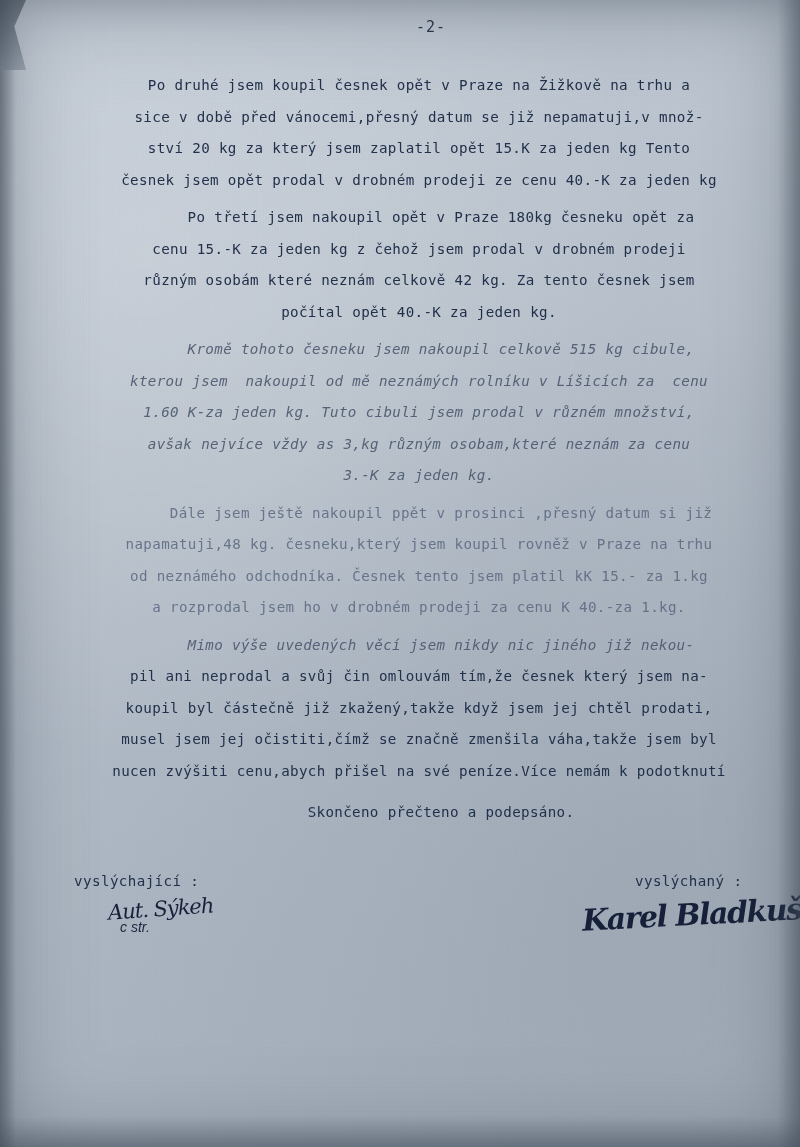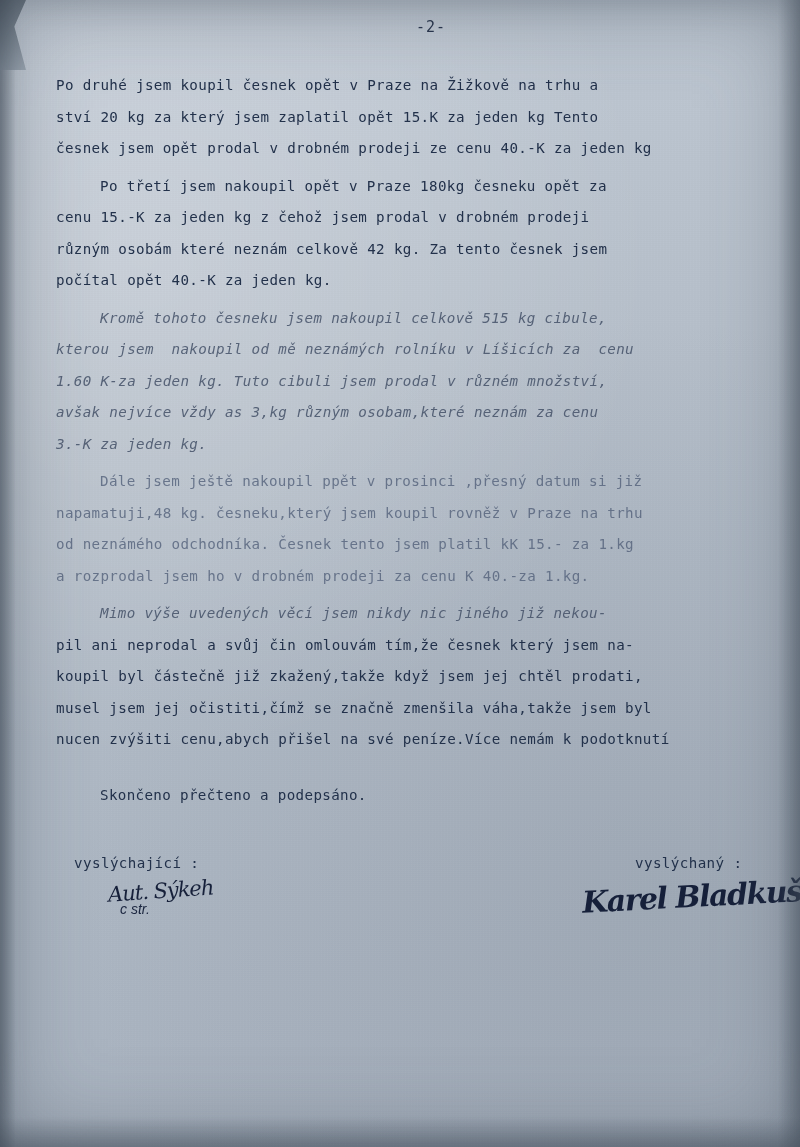--- a/index.html
+++ b/index.html
@@ -83,27 +83,28 @@
 
   .para {
     margin: 0 0 6px 0;
   }
   .line {
     font-size: 14.2px;
     line-height: 31.5px;
     letter-spacing: 0.35px;
     white-space: pre;
     color: #22314b;
+    text-align: center;
   }
   .indent { padding-left: 44px; }
   .faint { color: #46536a; opacity: .86; font-style: italic; }
   .fainter { color: #52607a; opacity: .78; }
 
   .closing {
-    margin-top: 24px;
+    margin-top: 10px;
   }
 
   .signature-row {
     position: relative;
     margin-top: 44px;
     height: 110px;
   }
   .sig-block {
     position: absolute;
     top: 0;
@@ -150,20 +151,21 @@
 <body>
 
 <div id="page">
 
   <div id="content">
 
     <div class="page-number">-2-</div>
 
     <div class="para">
       <div class="line">Po druhé jsem koupil česnek opět v Praze na Žižkově na trhu a</div>
+      <div class="line">sice v době před vánocemi,přesný datum se již nepamatuji,v množ-</div>
       <div class="line">ství 20 kg za který jsem zaplatil opět 15.K za jeden kg Tento</div>
       <div class="line">česnek jsem opět prodal v drobném prodeji ze cenu 40.-K za jeden kg</div>
     </div>
 
     <div class="para">
       <div class="line indent">Po třetí jsem nakoupil opět v Praze 180kg česneku opět za</div>
       <div class="line">cenu 15.-K za jeden kg z čehož jsem prodal v drobném prodeji</div>
       <div class="line">různým osobám které neznám celkově 42 kg. Za tento česnek jsem</div>
       <div class="line">počítal opět 40.-K za jeden kg.</div>
     </div>

